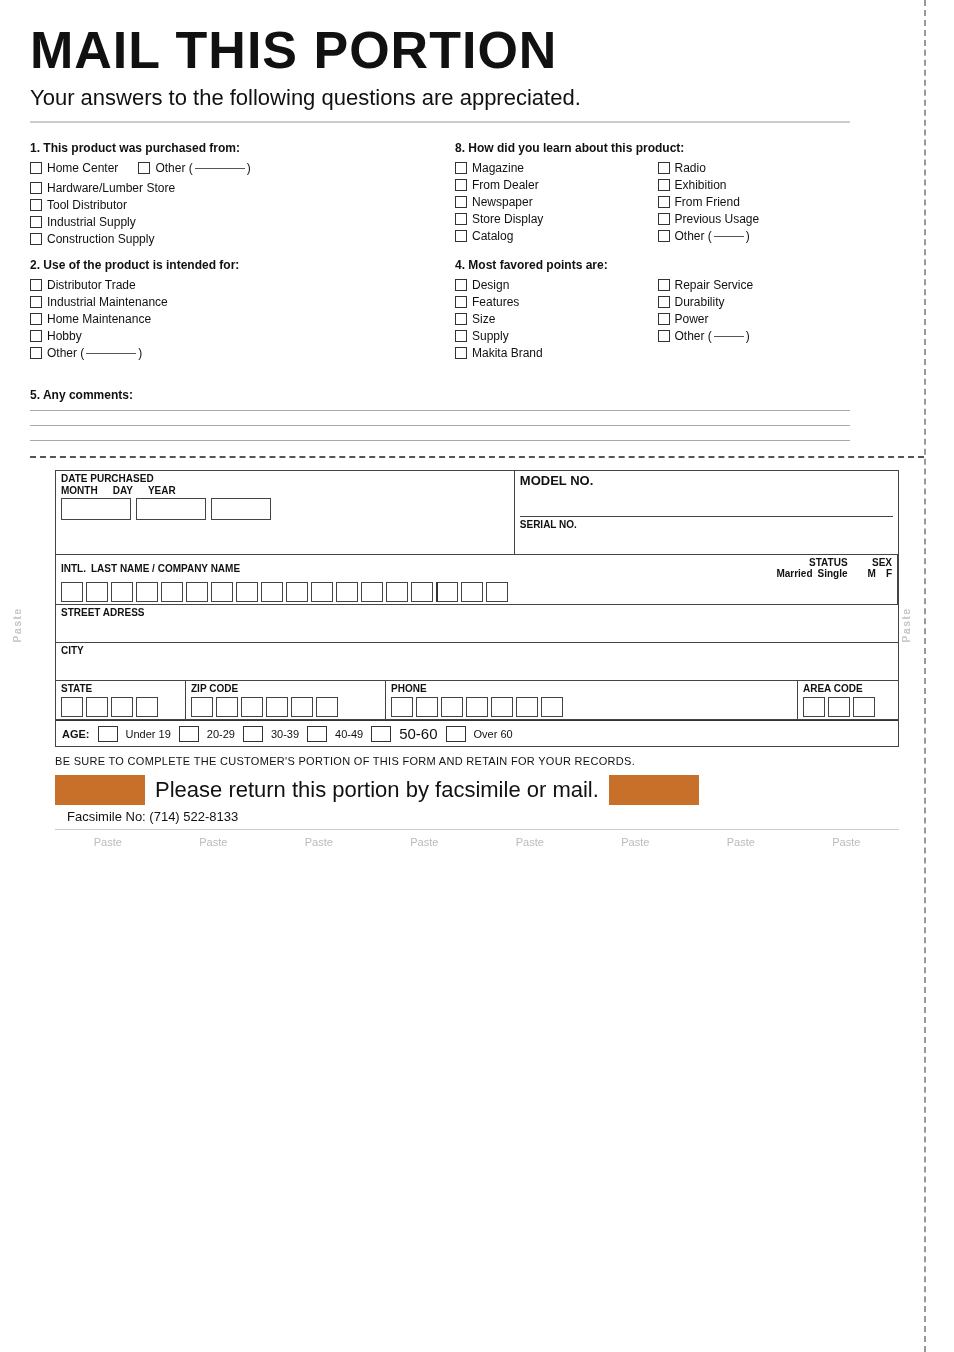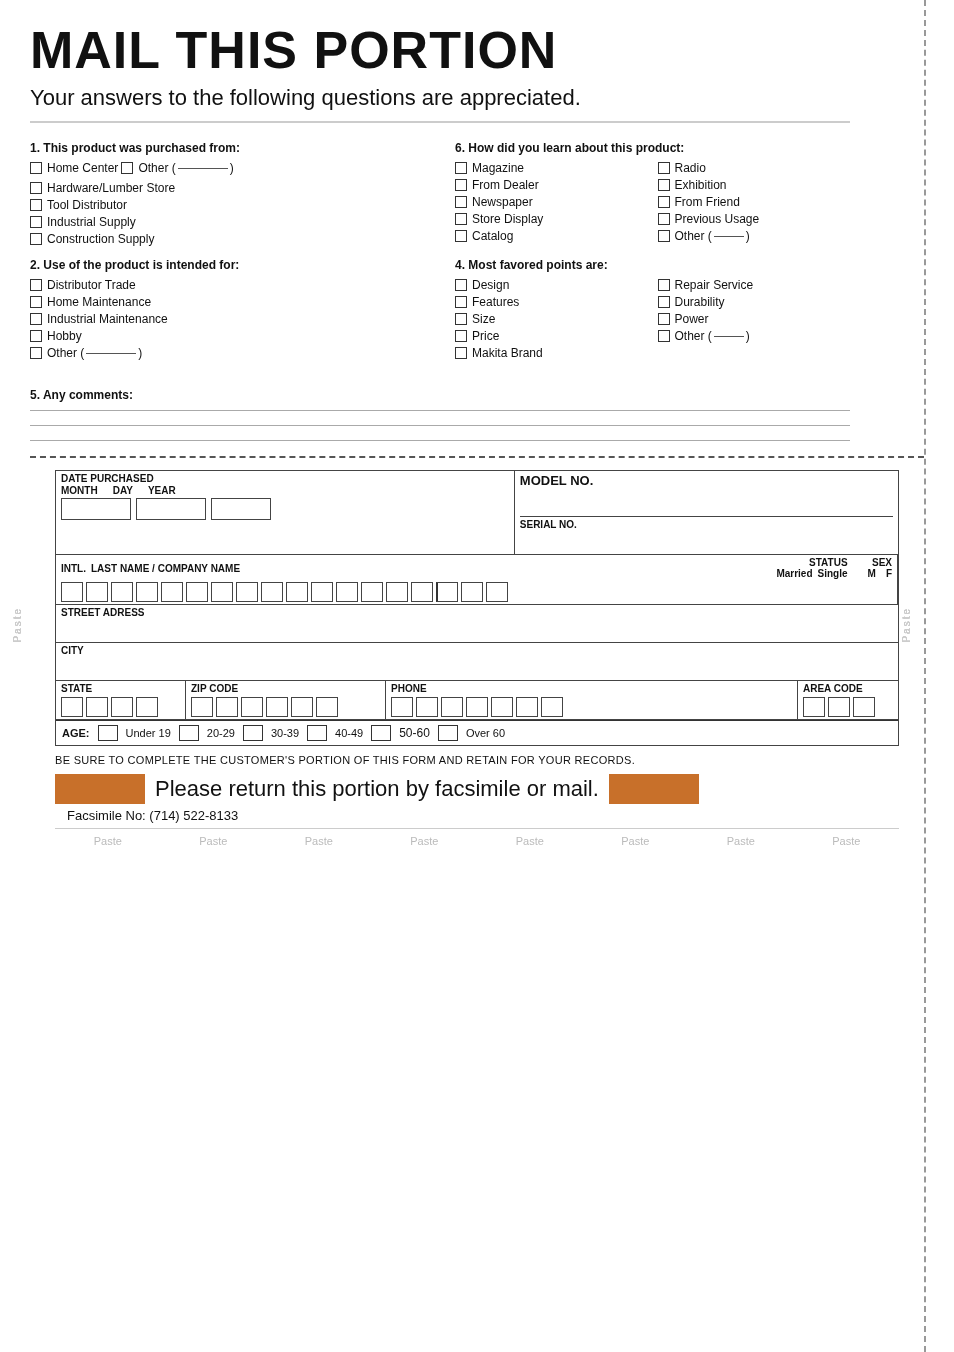--- a/index.html
+++ b/index.html
@@ -215,21 +215,21 @@
   <div class="main-title">MAIL THIS PORTION</div>
   <div class="subtitle">Your answers to the following questions are appreciated.</div>
 
   <div class="questions-grid">
 
     <div>
 
       <div class="question-block">
         <div class="question-title">1. This product was purchased from:</div>
 
-        <div style="display:flex;gap:3px;margin-bottom:3px;">
+        <div style="display:flex;gap:20px;margin-bottom:3px;">
           <div class="option-row">
             <span class="checkbox"></span>
             <span class="option-label">Home Center</span>
           </div>
           <div class="option-row">
             <span class="checkbox"></span>
             <span class="option-label">Other (</span>
             <span style="display:inline-block;width:50px;border-bottom:1px solid #555;margin:0 2px;"></span>
             <span class="option-label"> )</span>
           </div>
@@ -253,43 +253,43 @@
       </div>
 
       <div class="question-block" style="margin-top:12px;">
         <div class="question-title">2. Use of the product is intended for:</div>
         <div class="option-row">
           <span class="checkbox"></span>
           <span class="option-label">Distributor Trade</span>
         </div>
         <div class="option-row">
           <span class="checkbox"></span>
+          <span class="option-label">Industrial Maintenance</span>
+        </div>
+        <div class="option-row">
+          <span class="checkbox"></span>
           <span class="option-label">Home Maintenance</span>
-        </div>
-        <div class="option-row">
-          <span class="checkbox"></span>
-          <span class="option-label">Industrial Maintenance</span>
         </div>
         <div class="option-row">
           <span class="checkbox"></span>
           <span class="option-label">Hobby</span>
         </div>
         <div class="option-row">
           <span class="checkbox"></span>
           <span class="option-label">Other (</span>
           <span style="display:inline-block;width:50px;border-bottom:1px solid #555;margin:0 2px;"></span>
           <span class="option-label"> )</span>
         </div>
       </div>
     </div>
 
     <div>
 
       <div class="question-block">
-        <div class="question-title">6. How did you learn about this product:</div>
+        <div class="question-title">8. How did you learn about this product:</div>
         <div class="sub-two-col">
           <div>
             <div class="option-row">
                 <span class="checkbox"></span>
                 <span class="option-label">Magazine</span>
               </div>
             <div class="option-row">
                 <span class="checkbox"></span>
                 <span class="option-label">From Dealer</span>
               </div>
@@ -344,21 +344,21 @@
             <div class="option-row">
                 <span class="checkbox"></span>
                 <span class="option-label">Features</span>
               </div>
             <div class="option-row">
                 <span class="checkbox"></span>
                 <span class="option-label">Size</span>
               </div>
             <div class="option-row">
                 <span class="checkbox"></span>
-                <span class="option-label">Price</span>
+                <span class="option-label">Supply</span>
               </div>
             <div class="option-row">
                 <span class="checkbox"></span>
                 <span class="option-label">Makita Brand</span>
               </div>
           </div>
           <div>
             <div class="option-row">
                 <span class="checkbox"></span>
                 <span class="option-label">Repair Service</span>
@@ -537,21 +537,21 @@
       <span style="font-weight:700;font-size:11px;">AGE:</span>
       <span class="age-box"></span>
       <span style="font-size:11px;">Under 19</span>
       <span class="age-box"></span>
       <span style="font-size:11px;">20-29</span>
       <span class="age-box"></span>
       <span style="font-size:11px;">30-39</span>
       <span class="age-box"></span>
       <span style="font-size:11px;text-align:right;">40-49</span>
       <span class="age-box"></span>
-      <span style="font-size:12px;text-align:center;">50-60</span>
+      <span style="font-size:15px;text-align:center;">50-60</span>
       <span class="age-box"></span>
       <span style="font-size:11px;">Over 60</span>
     </div>
 
   </div>
 
   <div class="bottom-note" style="margin-top:8px;font-size:11px;text-align:left;">BE SURE TO COMPLETE THE CUSTOMER'S PORTION OF THIS FORM AND RETAIN FOR YOUR RECORDS.</div>
 
   <div class="fax-section" style="margin-top:8px;display:flex;align-items:center;gap:10px;">
     <div class="orange-box"></div>

